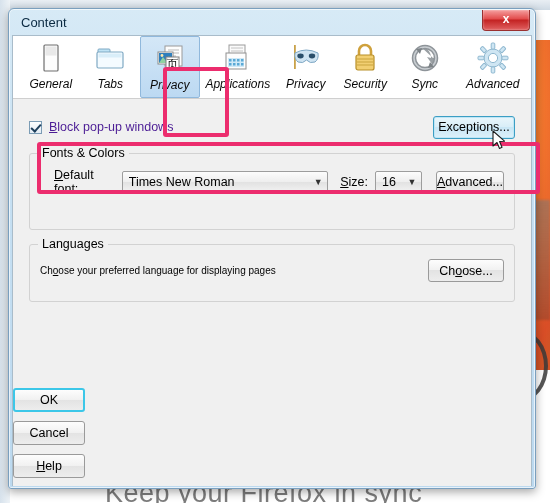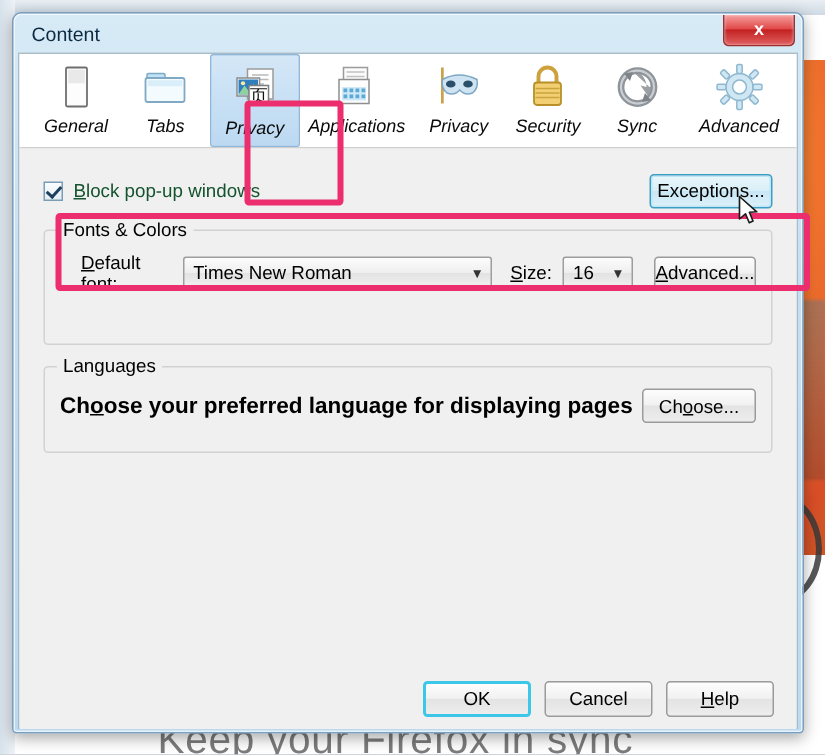--- a/index.html
+++ b/index.html
@@ -235,21 +235,21 @@
     position: absolute;
     left: 3px; top: 0px;
     width: 4px; height: 8px;
     border: solid #1d3f5c;
     border-width: 0 2px 2px 0;
     transform: rotate(42deg);
   }
   #popup-label {
     margin-left: 7px;
     font-size: 12.5px;
-    color: #14532d;
+    color: #4c1d95;
   }
   .ul1 { text-decoration: underline; }
 
   
   .btn {
     background: linear-gradient(180deg,#fdfdfd 0%,#f1f1f1 48%,#e3e3e3 50%,#ededed 100%);
     border: 1px solid #9a9a9a;
     border-radius: 3px;
     font-size: 12.5px;
     font-family: "Liberation Sans", sans-serif;
@@ -328,33 +328,34 @@
     font-size: 9px;
     line-height: 1;
   }
   #font-combo { width: 232px; margin-left: 8px; }
   #size-combo { width: 52px; margin-left: 7px; }
 
   #advanced-button { width: 76px; text-align:center; padding:0; margin-left: 14px; }
   #colors-button   { width: 76px; text-align:center; padding:0; }
   #colors-row { margin-top: 7px; justify-content: flex-end; }
 
-  #lang-text { font-size: 15px; font-weight: bold; }
+  #lang-text { font-size: 10px; }
   #choose-button { width: 76px; text-align:center; padding:0; margin-left: auto; }
 
   
   #buttonbar {
     position: absolute;
     left: 0;
     right: 0;
     bottom: 8px;
     display: flex;
     justify-content: flex-end;
     gap: 9px;
-    padding-right: 15px;
+    padding-right: 30px;
+    flex-direction: column;
   }
   #buttonbar .btn { width: 72px; text-align: center; padding: 0; height: 24px; }
 
   
   #cursor {
     position: absolute;
     left: 492px;
     top: 130px;
     width: 14px;
     height: 20px;

